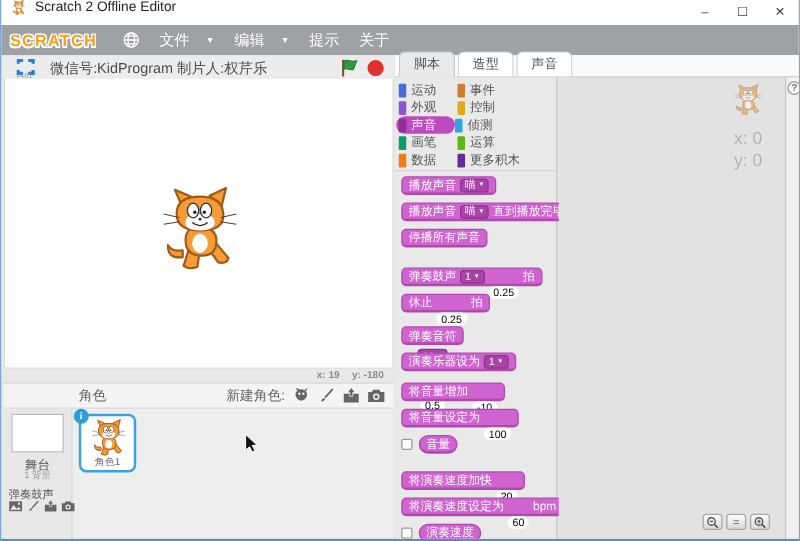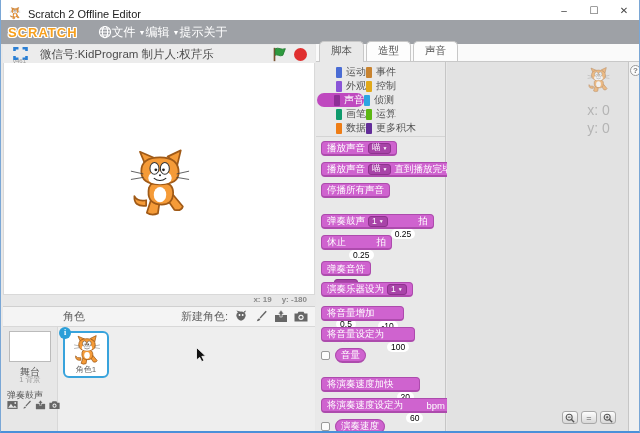--- a/index.html
+++ b/index.html
@@ -1,32 +1,32 @@
 <!DOCTYPE html>
 <html><head>
 <meta charset="utf-8">
 <style>
   * { margin:0; padding:0; box-sizing:border-box; }
   html,body { width:640px; height:433px; font-family:"Liberation Sans","DejaVu Sans",sans-serif; }
   #app { position:relative; width:640px; height:433px; background:#e8e8e8; overflow:hidden;
          border-left:1px solid #7aa7d6; border-right:1px solid #7aa7d6; border-bottom:2px solid #4a90d9; }
 
   
-  .titlebar { position:absolute; top:0; left:0; width:100%; height:20px; background:#ffffff; display:flex; align-items:flex-end; }
+  .titlebar { position:absolute; top:0; left:0; width:100%; height:20px; background:#ffffff; display:flex; align-items:flex-start; }
   .titlebar .appicon { width:14px; height:13px; margin-left:7px; }
   .titlebar .title { font-size:11px; color:#222; margin-left:6px; }
   .winbtns { position:absolute; right:0; top:0; height:20px; display:flex; }
   .winbtn { width:30px; height:20px; display:flex; align-items:center; justify-content:center; font-size:10px; color:#444; }
 
   
   .menubar { position:absolute; top:20px; left:0; width:100%; height:24px; background:#9ea1a6; display:flex; align-items:center; }
   .logo { margin-left:7px; font-weight:bold; font-size:13px; letter-spacing:1px; color:#f7a01d;
           text-shadow:-1px 0 #fff,1px 0 #fff,0 -1px #fff,0 1px #fff,-1px -1px #fff,1px 1px #fff,1px -1px #fff,-1px 1px #fff; }
   .globe { margin-left:20px; width:14px; height:14px; }
-  .menuitem { color:#fff; font-size:12px; margin-left:0; display:flex; align-items:center; gap:3px; }
+  .menuitem { color:#fff; font-size:12px; margin-left:16px; display:flex; align-items:center; gap:13px; }
   .menuitem .caret { font-size:7px; }
   .tools { position:absolute; left:337px; top:25px; display:flex; gap:7px; align-items:center; }
   .toolico { width:13px; height:13px; }
 
   
   .stage-header { position:absolute; left:2px; top:45px; width:312px; height:18px; background:#ececec; display:flex; align-items:center; }
   .fsbox { width:15px; height:13px; margin-left:10px; margin-top:-2px; position:relative; }
   .vlabel { position:absolute; left:10px; top:13px; font-size:6px; color:#9a9a9a; }
   .proj-title { font-size:11.5px; color:#4d4d4d; margin-left:12px; }
   .flagbtn { position:absolute; right:28px; top:2px; width:15px; height:15px; }
@@ -58,21 +58,21 @@
   
   .tabbar { position:absolute; left:315px; top:44px; width:325px; height:18px; background:#fafafa; border-bottom:1px solid #c8c8c8; display:flex; align-items:flex-end; padding-left:3px; }
   .tab { font-size:10.5px; color:#555; padding:2px 11px 3px; border:1px solid #c8c8c8; border-bottom:none; border-radius:5px 5px 0 0; background:#fdfdfd; margin-right:2px; }
   .tab.active { background:#e9e9e9; position:relative; }
   .tab.active:after { content:""; position:absolute; left:0; right:0; bottom:-1px; height:1px; background:#e9e9e9; }
 
   
   .palette { position:absolute; left:315px; top:62px; width:130px; height:371px; background:#e9e9e9; border-right:1px solid #c6c6c6; }
   .cats { position:absolute; left:3px; top:3px; width:124px; display:flex; flex-wrap:wrap; }
   .cat { display:flex; align-items:center; gap:4px; height:14px; font-size:10px; color:#555; }
-  .cat.c1 { width:47px;justify-content:flex-end; } .cat.c2 { width:65px; }
+  .cat.c1 { width:47px; } .cat.c2 { width:65px; }
   .sw { width:6px; height:11px; border-radius:1px; flex:none; }
   .sw0{background:#4a6cd4} .sw1{background:#8a55d7} .sw2{background:#bb42c3} .sw3{background:#0e9a6c} .sw4{background:#ee7d16}
   .sw5{background:#c88330} .sw6{background:#e1a91a} .sw7{background:#2ca5e2} .sw8{background:#5cb712} .sw9{background:#632d99}
   .cat.sel { background:#bf49bf; border-radius:8px; color:#fff; padding-left:2px; margin-left:-2px; }
   .cat.sel .sw { background:#8e2f96; }
   .cats-divider { position:absolute; left:0; top:74px; width:100%; border-top:1px solid #d4d4d4; }
   .blocks { position:absolute; left:5px; top:79px; display:flex; flex-direction:column; align-items:flex-start; }
   .block { background:#cf63cf; border:1px solid #ad4bad; border-bottom-width:2px; border-radius:4px; color:#fff; font-size:9.5px;
            display:inline-flex; align-items:center; gap:3px; padding:1px 5px 1px; height:15px; margin-bottom:6px; white-space:nowrap; }
   .block.rep { border-radius:8px; margin-bottom:0; }

